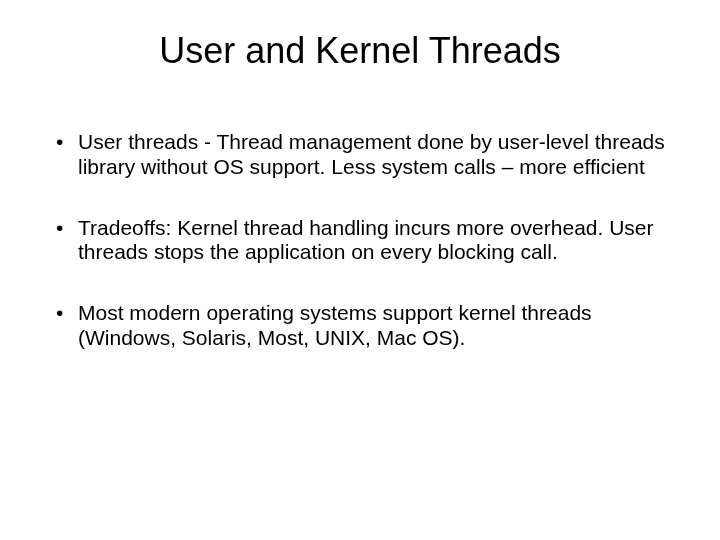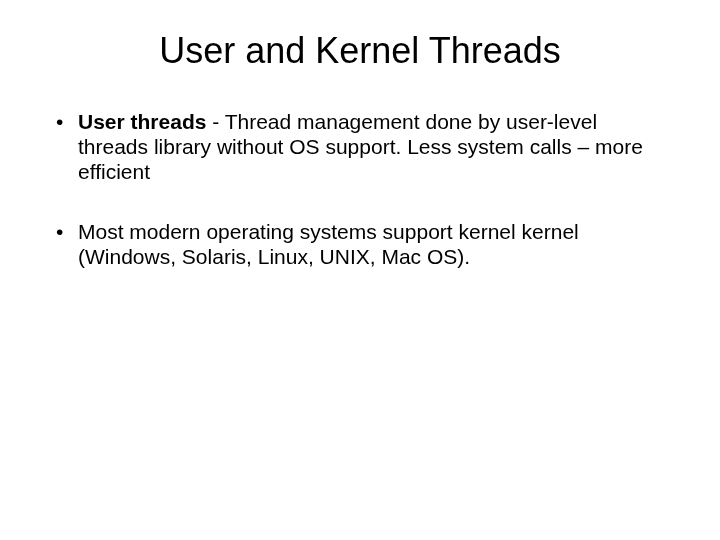--- a/index.html
+++ b/index.html
@@ -13,21 +13,21 @@
       background: #ffffff;
       font-family: Arial, Helvetica, sans-serif;
       color: #000000;
       padding: 30px 50px 30px 50px;
       overflow: hidden;
     }
     .title {
       font-size: 36px;
       font-weight: 400;
       text-align: center;
-      margin-bottom: 38px;
+      margin-bottom: 58px;
       margin-left: 20px;
       margin-right: 20px;
     }
     ul.bullets {
       list-style: none;
       padding-left: 0;
     }
     ul.bullets > li {
       position: relative;
       padding-left: 28px;
@@ -36,28 +36,31 @@
       margin-bottom: 36px;
     }
     ul.bullets > li::before {
       content: "•";
       position: absolute;
       left: 6px;
       top: 0;
       font-size: 21px;
     }
     .bold {
-      font-weight: 700;
+      font-weight: 400;
     }
   </style>
 </head>
 <body>
 
 <h1 class="title">User and Kernel Threads</h1>
 
 <ul class="bullets">
   <li>
     <span class="bold">User threads</span><span> - Thread management done by user-level threads library without OS support. Less system calls – more efficient</span>
   </li>
   <li>
-    <span class="bold"></span><span>Most modern operating systems support kernel kernel (Windows, Solaris, Linux, UNIX, Mac OS).</span>
+    <span class="bold">Tradeoffs</span><span>: Kernel thread handling incurs more overhead. User threads stops the application on every blocking call.</span>
+  </li>
+  <li>
+    <span class="bold"></span><span>Most modern operating systems support kernel threads (Windows, Solaris, Most, UNIX, Mac OS).</span>
   </li>
 </ul>
 
 </body></html>

